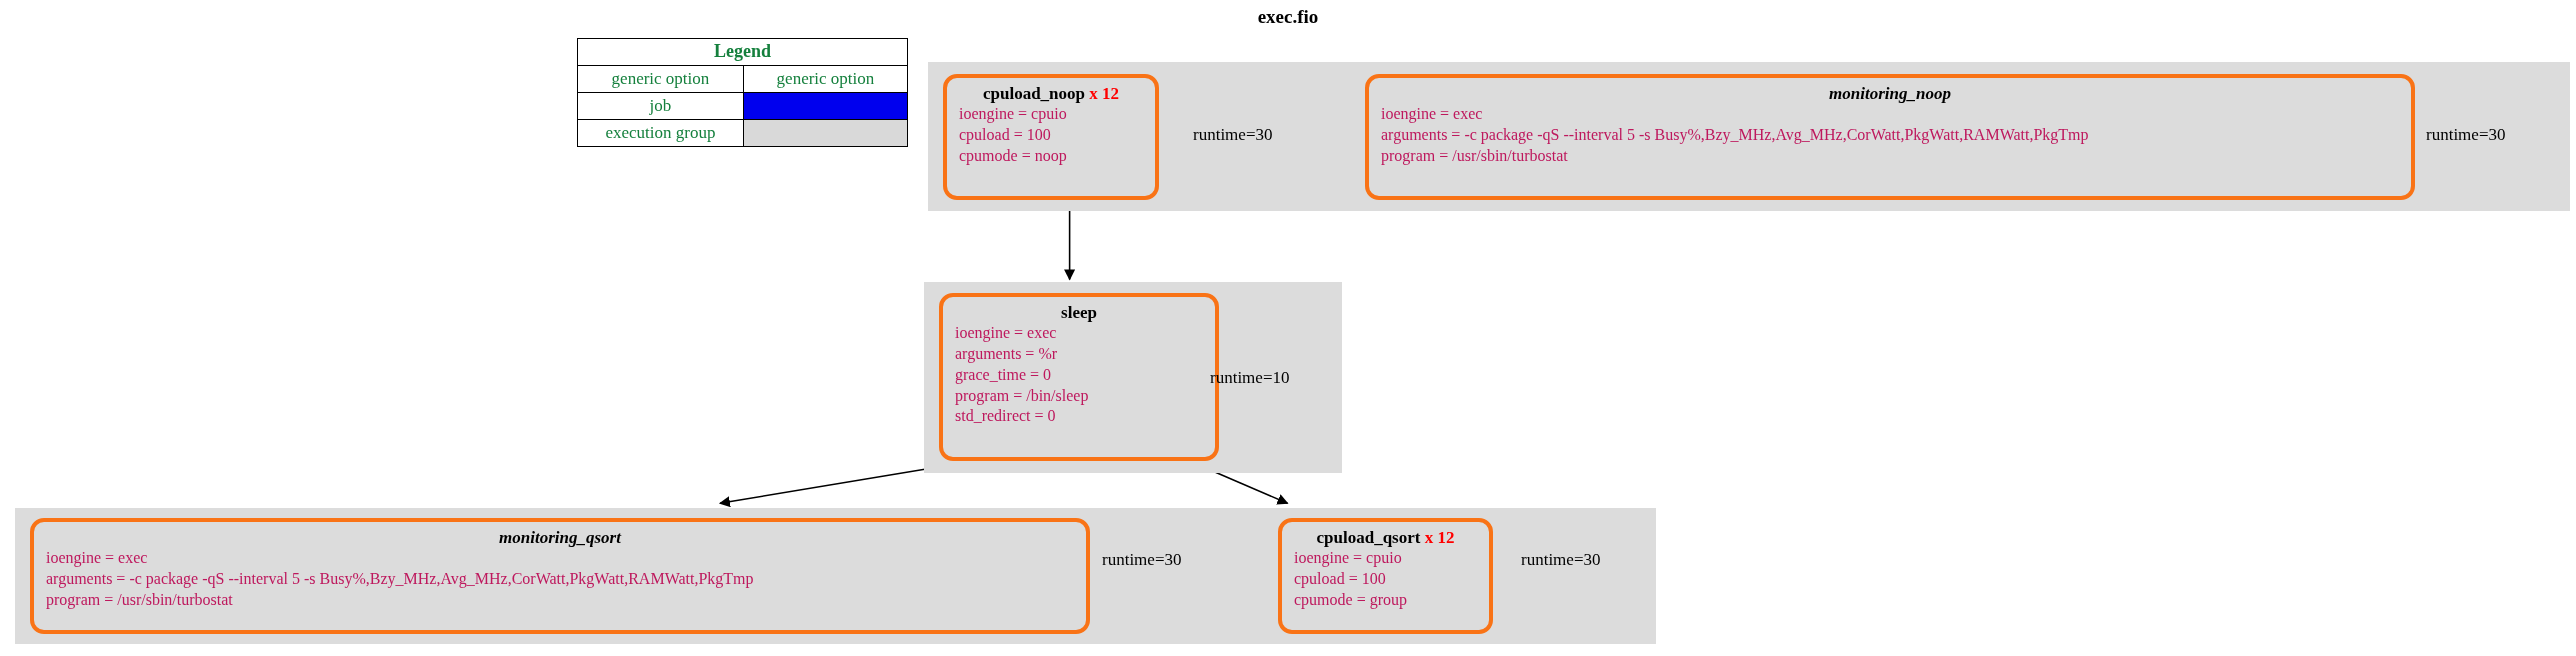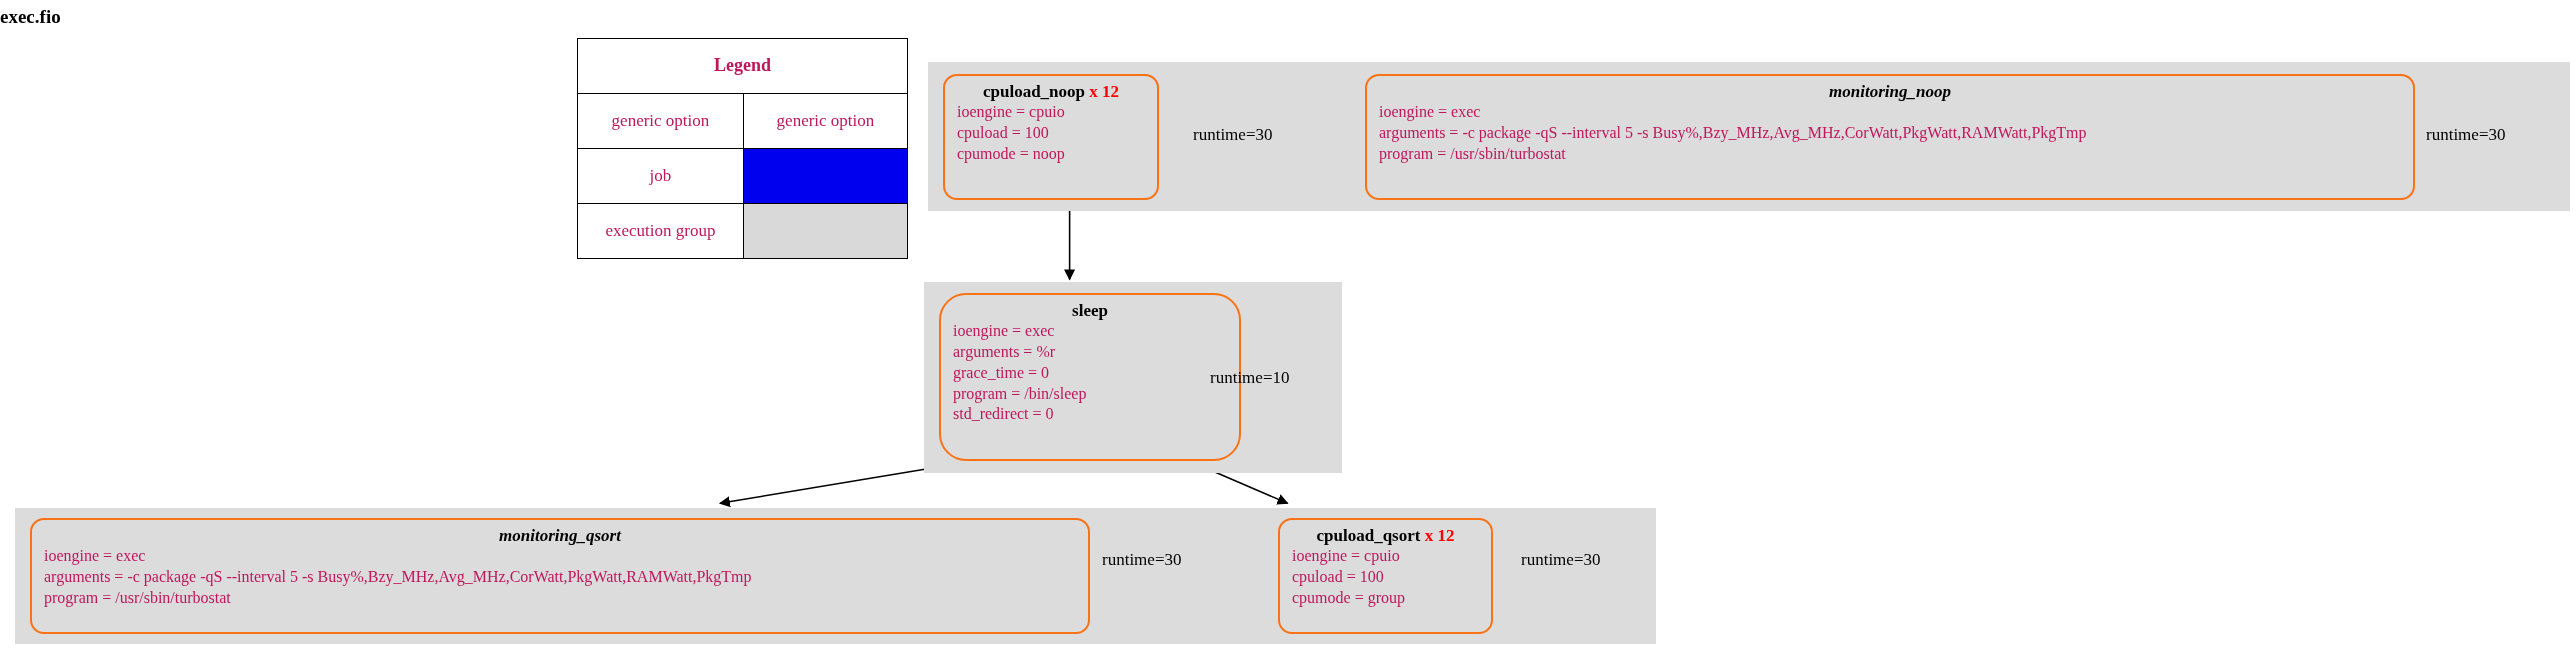--- a/index.html
+++ b/index.html
@@ -1,55 +1,55 @@
 <!DOCTYPE html>
 <html><head>
 <meta charset="utf-8">
 <style>
   html,body{margin:0;padding:0;background:#ffffff;}
   body{width:2576px;height:657px;position:relative;overflow:hidden;
        font-family:"Liberation Serif","DejaVu Serif",serif;}
 
   #graph-title{
-    position:absolute; left:0; top:6px; width:2576px; 
+    position:absolute; left:0; top:6px; width:2576px; text-align:center;
     font-size:19px; font-weight:bold; color:#000000;
     font-family:"Liberation Serif","DejaVu Serif",serif;
   }
 
   
   #legend{
     position:absolute; left:577px; top:38px; width:331px;
     border-collapse:collapse; background:#ffffff;
     border:1.5px solid #000000;
   }
   #legend td, #legend th{
     border:1.2px solid #000000;
     font-size:17px; font-weight:normal; text-align:center;
-    padding:16px 6px; height:22px; line-height:1.1;
+    padding:2px 6px; height:22px; line-height:1.1;
     font-family:"Liberation Serif","DejaVu Serif",serif;
-    color:#be185d; background:#ffffff;
+    color:#15803d; background:#ffffff;
   }
   #legend th{font-weight:bold;font-size:18px;}
   .lg-left{width:164px;}
   .lg-right{width:164px;}
   .lg-red{color:#ff0000;}
   .lg-green{color:#006400;}
   .lg-blue{color:#0000cc;}
   .swatch-job{background:#0000ee !important;}
   .swatch-group{background:#d9d9d9 !important;}
 
   
   .exec-group{
     position:absolute; background:#dcdcdc; border:0;
   }
 
   
   .job-node{
     position:absolute; box-sizing:border-box;
-    border:2px solid #f97316; border-radius:14px;
+    border:4px solid #f97316; border-radius:14px;
     background:#dcdcdc;
     padding:5px 12px 6px 12px;
   }
   .job-title{
     text-align:center; font-weight:bold; font-size:17px; color:#000000;
     line-height:1.25; white-space:nowrap;
     font-family:"Liberation Serif","DejaVu Serif",serif;
   }
   .job-title .numjobs{color:#ff0000;}
   .job-opt{
@@ -138,21 +138,21 @@
     <span class="numjobs"></span>
   </div>
   <div class="job-opt">ioengine = exec</div>
   <div class="job-opt">arguments = -c package -qS --interval 5 -s Busy%,Bzy_MHz,Avg_MHz,CorWatt,PkgWatt,RAMWatt,PkgTmp</div>
   <div class="job-opt">program = /usr/sbin/turbostat</div>
 </div>
 <div class="edge-label" style="left:2426px;top:125px;">runtime=30</div>
 
 <div class="exec-group" style="left:924px;top:282px;width:418px;height:191px;"></div>
 
-<div class="job-node" style="left:939px;top:293px;width:302px;height:168px;border-radius:27px;">
+<div class="job-node" style="left:939px;top:293px;width:280px;height:168px;">
   <div class="job-title">
     <span>sleep</span>
     <span class="numjobs"></span>
   </div>
   <div class="job-opt">ioengine = exec</div>
   <div class="job-opt">arguments = %r</div>
   <div class="job-opt">grace_time = 0</div>
   <div class="job-opt">program = /bin/sleep</div>
   <div class="job-opt">std_redirect = 0</div>
 </div>

